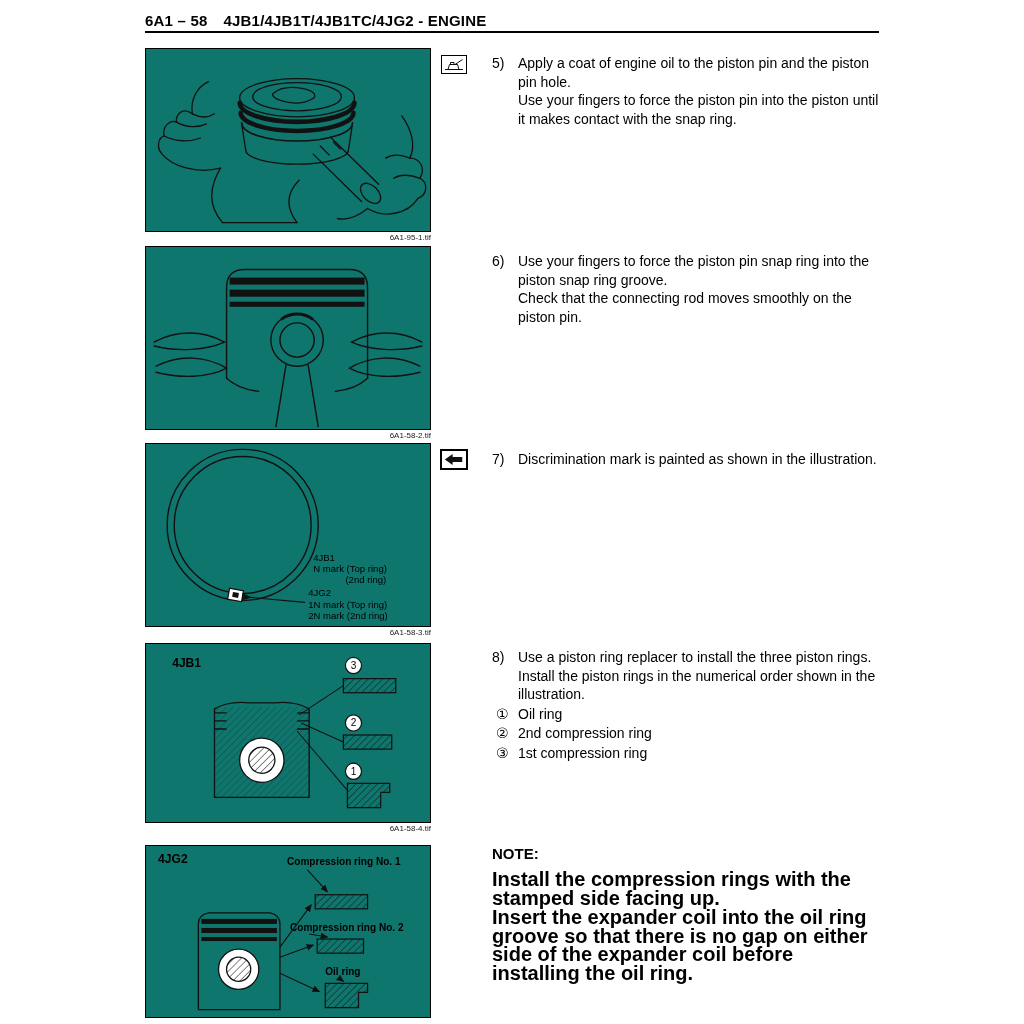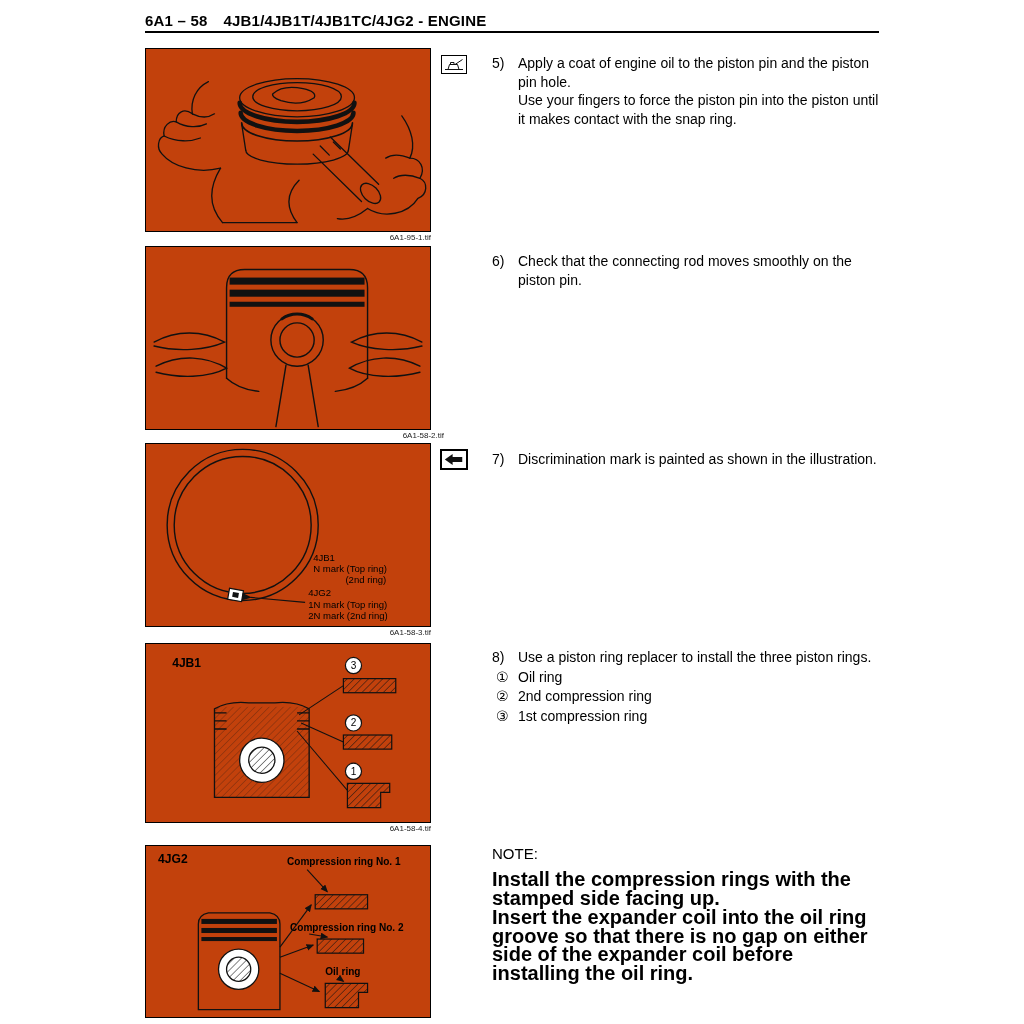--- a/index.html
+++ b/index.html
@@ -9,40 +9,40 @@
     font-family:"Liberation Sans","DejaVu Sans",sans-serif; color:#000;
   }
   .abs { position:absolute; }
 
   
   .page-header { left:145px; top:12px; width:734px; display:flex; gap:16px;
     font-weight:bold; font-size:15px; letter-spacing:0.2px; }
   .header-rule { left:145px; top:31px; width:734px; height:2px; background:#000; }
 
   
-  .figure { border:1.5px solid #000; background:#c2410c; overflow:hidden; }
+  .figure { border:1.5px solid #000; background:#0f766e; overflow:hidden; }
   .figure svg { display:block; width:100%; height:100%; }
   .fig-caption { font-size:8px; color:#222; text-align:right; width:286px; line-height:10px; }
 
   
   .step { left:492px; width:390px; display:flex; font-size:14px; line-height:18.5px; }
   .step-num { width:26px; flex:none; }
   .step-body { flex:1; }
   .step-body p { margin:0; }
   .list-row { display:flex; margin-top:1px; }
   .list-marker { width:22px; flex:none; font-size:14px; }
 
   
   .icon-box { border:1.2px solid #000; display:flex; align-items:center; justify-content:center; background:#fff; }
   .icon-box.heavy { border-width:2px; }
   .icon-box svg { display:block; }
 
   
   .note-block { left:492px; top:845px; width:390px; }
-  .note-title { font-weight:normal; font-size:15px; margin-bottom:8px; }
+  .note-title { font-weight:bold; font-size:15px; margin-bottom:8px; }
   .note-block p { font-weight:bold; font-size:20px; line-height:18.5px; margin:0; }
   .note-block p + p { margin-top:1px; }
 
   svg text { font-family:"Liberation Sans","DejaVu Sans",sans-serif; }
 </style>
 </head>
 <body>
 
 <div class="abs page-header">
   <span>6A1 – 58</span>
@@ -101,21 +101,21 @@
       <path d="M139,117 L129,178 M161,117 L171,178"></path>
 
       <path d="M8,94 C30,82 56,82 78,94 C60,102 32,104 8,98"></path>
       <path d="M10,118 C34,106 60,108 80,120 C62,130 32,130 10,124"></path>
 
       <path d="M274,94 C252,82 226,82 204,94 C222,102 250,104 274,98"></path>
       <path d="M272,118 C248,106 222,108 202,120 C220,130 250,130 272,124"></path>
     </g>
   </svg>
 </div>
-<div class="abs fig-caption" style="left:158px; top:431px;">6A1-58-2.tif</div>
+<div class="abs fig-caption" style="left:145px; top:431px;">6A1-58-2.tif</div>
 
 <div class="abs figure" style="left:145px; top:443px; width:286px; height:184px;">
   <svg viewBox="0 0 282 180">
     <defs>
       <marker id="arr3" markerWidth="9" markerHeight="8" refX="1" refY="3" orient="auto">
         <path d="M8,0 L0,3 L8,6 Z" fill="#111"></path>
       </marker>
     </defs>
     <g fill="none" stroke="#111" stroke-width="1.4">
       <circle cx="96" cy="80" r="75"></circle>
@@ -243,35 +243,37 @@
   <div class="step-num">5)</div>
   <div class="step-body">
     <p>Apply a coat of engine oil to the piston pin and the piston pin hole.</p>
     <p>Use your fingers to force the piston pin into the piston until it makes contact with the snap ring.</p>
   </div>
 </div>
 
 <div class="abs step" style="top:252px;">
   <div class="step-num">6)</div>
   <div class="step-body">
+    <p>Use your fingers to force the piston pin snap ring into the piston snap ring groove.</p>
     <p>Check that the connecting rod moves smoothly on the piston pin.</p>
   </div>
 </div>
 
 <div class="abs step" style="top:450px;">
   <div class="step-num">7)</div>
   <div class="step-body">
     <p>Discrimination mark is painted as shown in the illustration.</p>
   </div>
 </div>
 
 <div class="abs step" style="top:648px;">
   <div class="step-num">8)</div>
   <div class="step-body">
     <p>Use a piston ring replacer to install the three piston rings.</p>
+    <p>Install the piston rings in the numerical order shown in the illustration.</p>
     <div class="list-row" style="margin-left:-22px;">
       <span class="list-marker">①</span>
       <span>Oil ring</span>
     </div>
     <div class="list-row" style="margin-left:-22px;">
       <span class="list-marker">②</span>
       <span>2nd compression ring</span>
     </div>
     <div class="list-row" style="margin-left:-22px;">
       <span class="list-marker">③</span>

